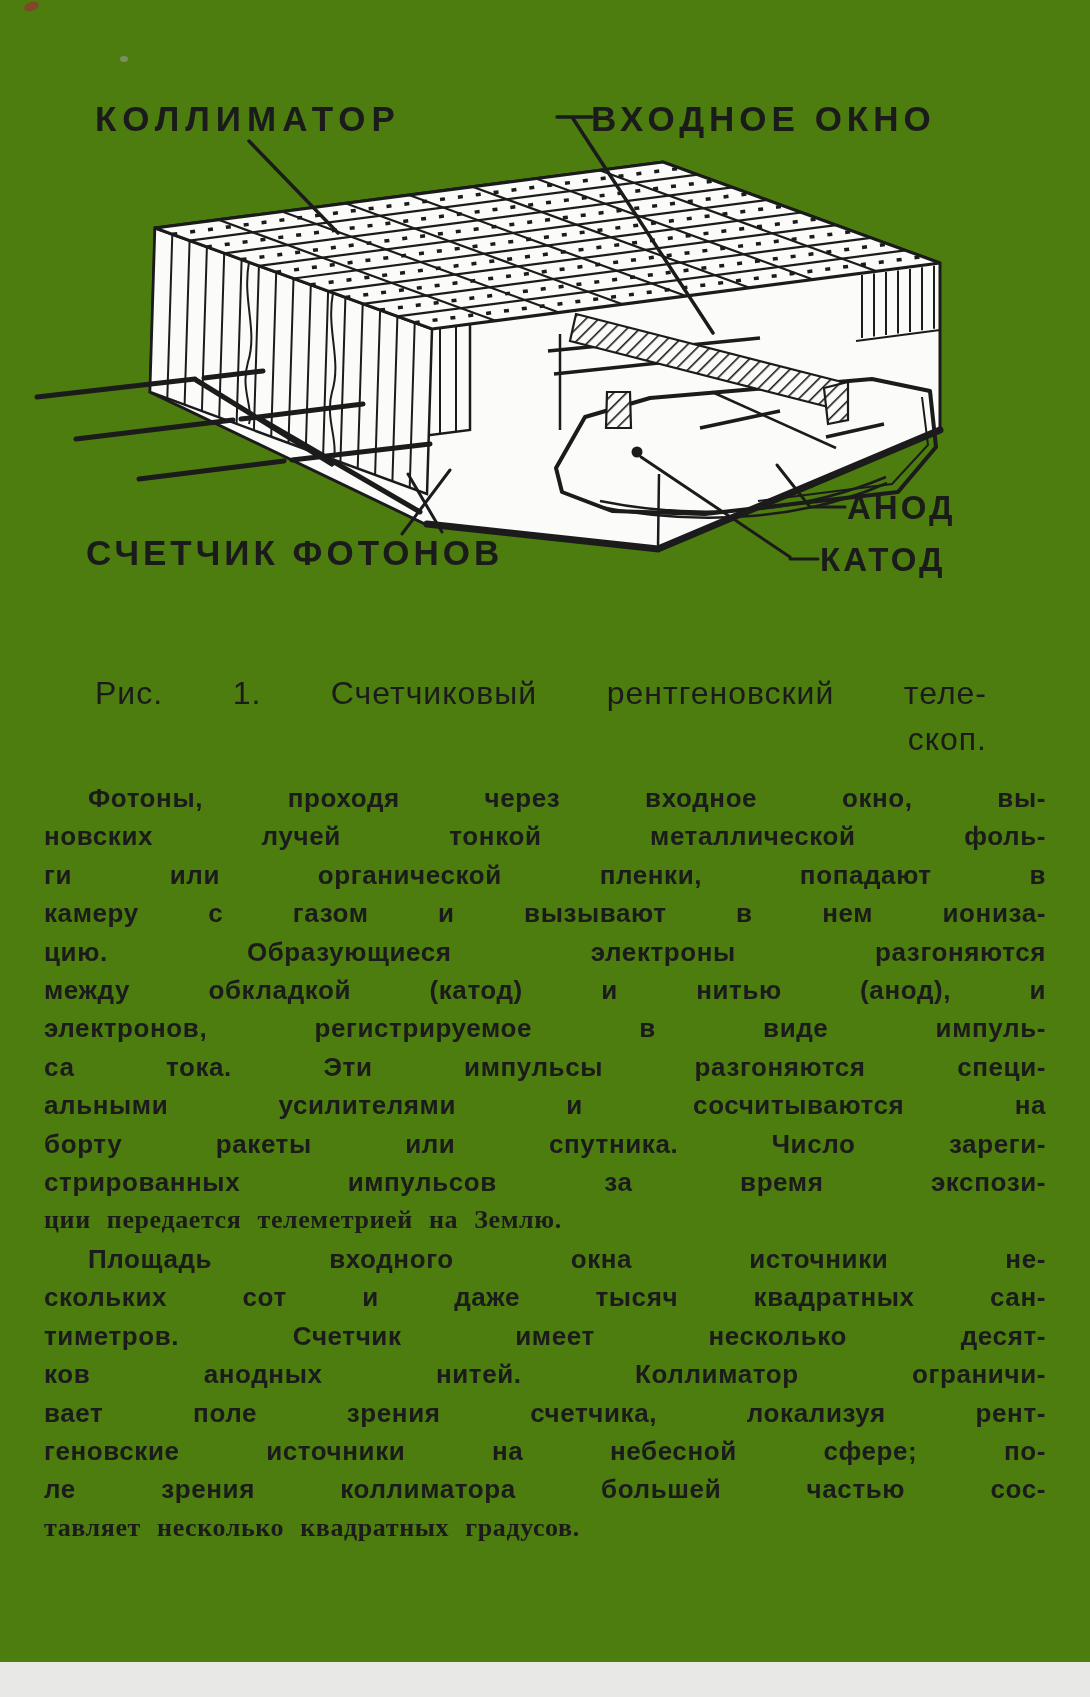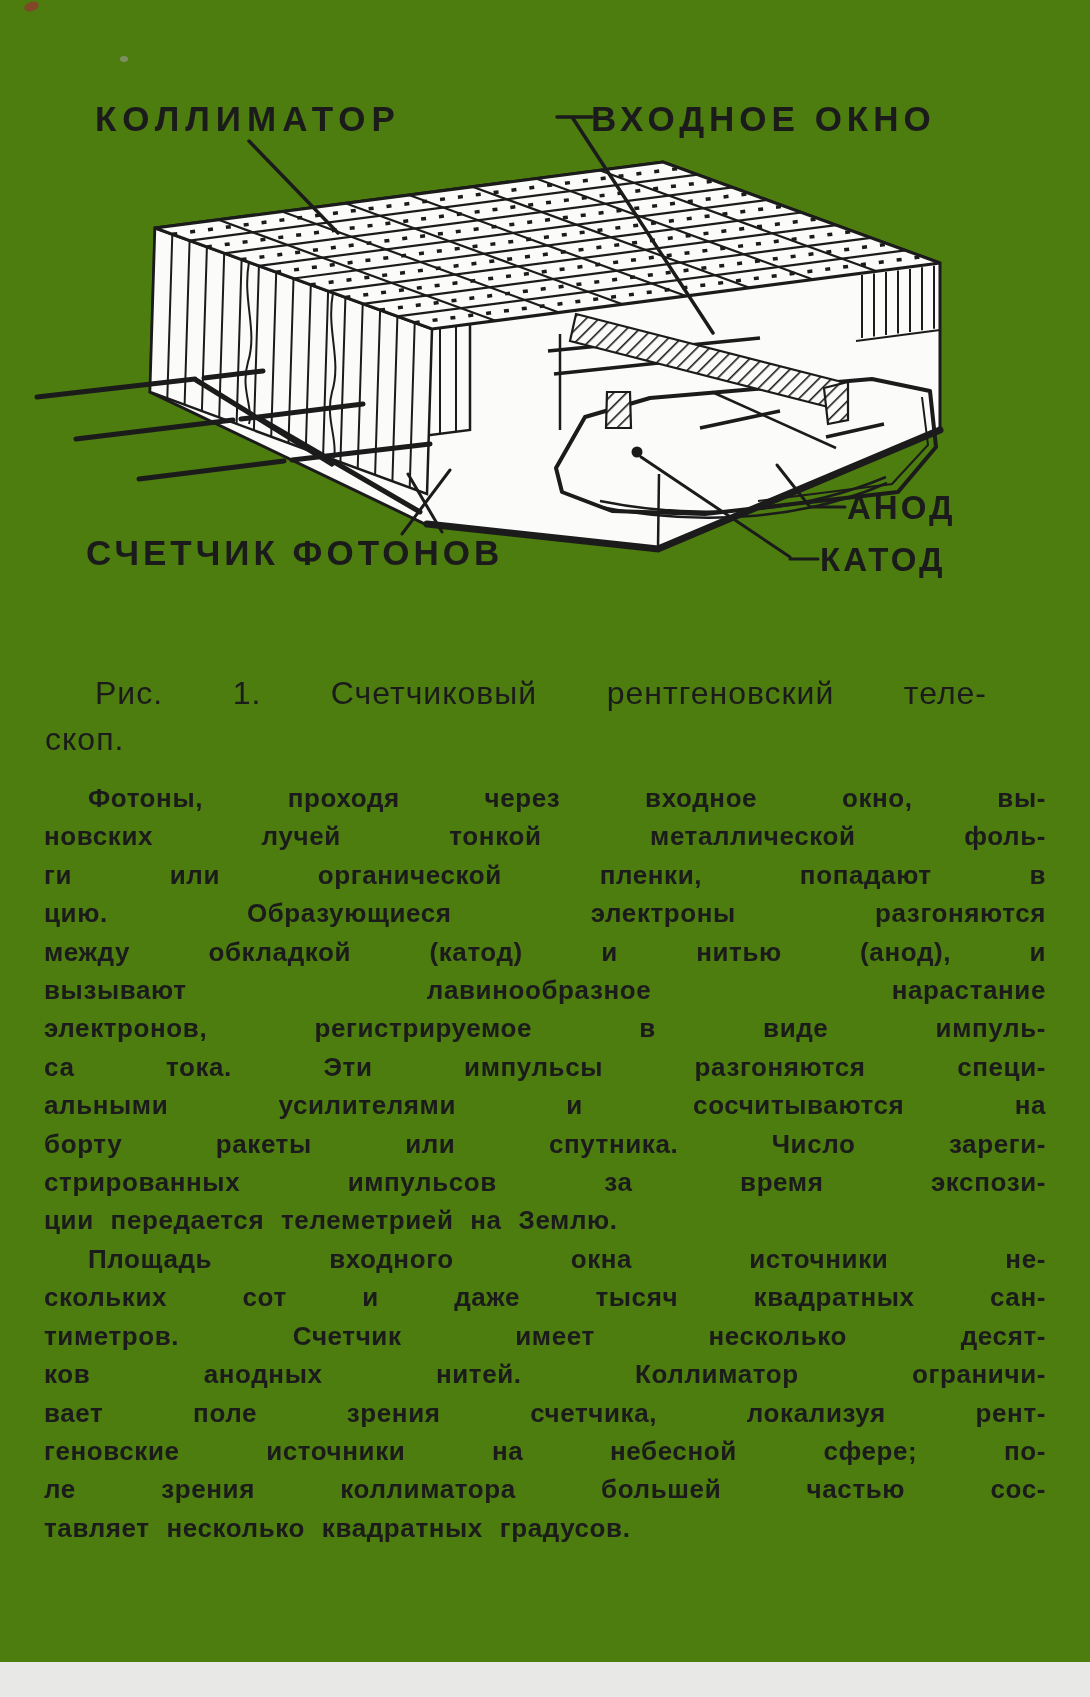--- a/index.html
+++ b/index.html
@@ -17,29 +17,29 @@
   .speck { position:absolute; border-radius:50%; }
   .speck-a { left:24px; top:2px; width:15px; height:9px; background:#8d3b2f; opacity:.8; transform:rotate(-18deg); }
   .speck-b { left:120px; top:56px; width:8px; height:6px; background:#9c9c98; opacity:.6; }
 
   .caption {
     position:absolute; left:45px; top:670px; width:942px;
     font-weight:400; font-size:32px; line-height:46px;
     letter-spacing:1px; word-spacing:7px;
   }
   .cap1 { text-align:justify; text-align-last:justify; text-indent:50px; }
-  .cap2 { text-align:left; }
+  .cap2 { text-align:right; }
 
   .body-text {
     position:absolute; left:44px; top:779px; width:1002px;
     font-weight:700; font-size:26px; line-height:38.4px;
     letter-spacing:0.6px; word-spacing:9px;
   }
   .tline { text-align:justify; text-align-last:justify; }
-  .tlast { text-align-last:left; }
+  .tlast { text-align-last:left;font-family:Liberation Serif, serif; }
   .tindent { text-indent:44px; }
 </style>
 </head>
 <body>
 
 <div class="page">
 
   <span class="speck speck-a"></span>
   <span class="speck speck-b"></span>
 
@@ -116,23 +116,23 @@
   <div class="caption">
     <div class="cap1">Рис. 1. Счетчиковый рентгеновский теле-</div>
     <div class="cap2">скоп.</div>
   </div>
 
   <div class="body-text">
     <div>
         <div class="tline tindent">Фотоны, проходя через входное окно, вы-</div>
         <div class="tline">новских лучей тонкой металлической фоль-</div>
         <div class="tline">ги или органической пленки, попадают в</div>
+        <div class="tline">камеру с газом и вызывают в нем иониза-</div>
         <div class="tline">цию. Образующиеся электроны разгоняются</div>
         <div class="tline">между обкладкой (катод) и нитью (анод), и</div>
-        <div class="tline">вызывают лавинообразное нарастание</div>
         <div class="tline">электронов, регистрируемое в виде импуль-</div>
         <div class="tline">са тока. Эти импульсы разгоняются специ-</div>
         <div class="tline">альными усилителями и сосчитываются на</div>
         <div class="tline">борту ракеты или спутника. Число зареги-</div>
         <div class="tline">стрированных импульсов за время экспози-</div>
         <div class="tline tlast">ции передается телеметрией на Землю.</div>
       </div>
     <div>
         <div class="tline tindent">Площадь входного окна источники не-</div>
         <div class="tline">скольких сот и даже тысяч квадратных сан-</div>

